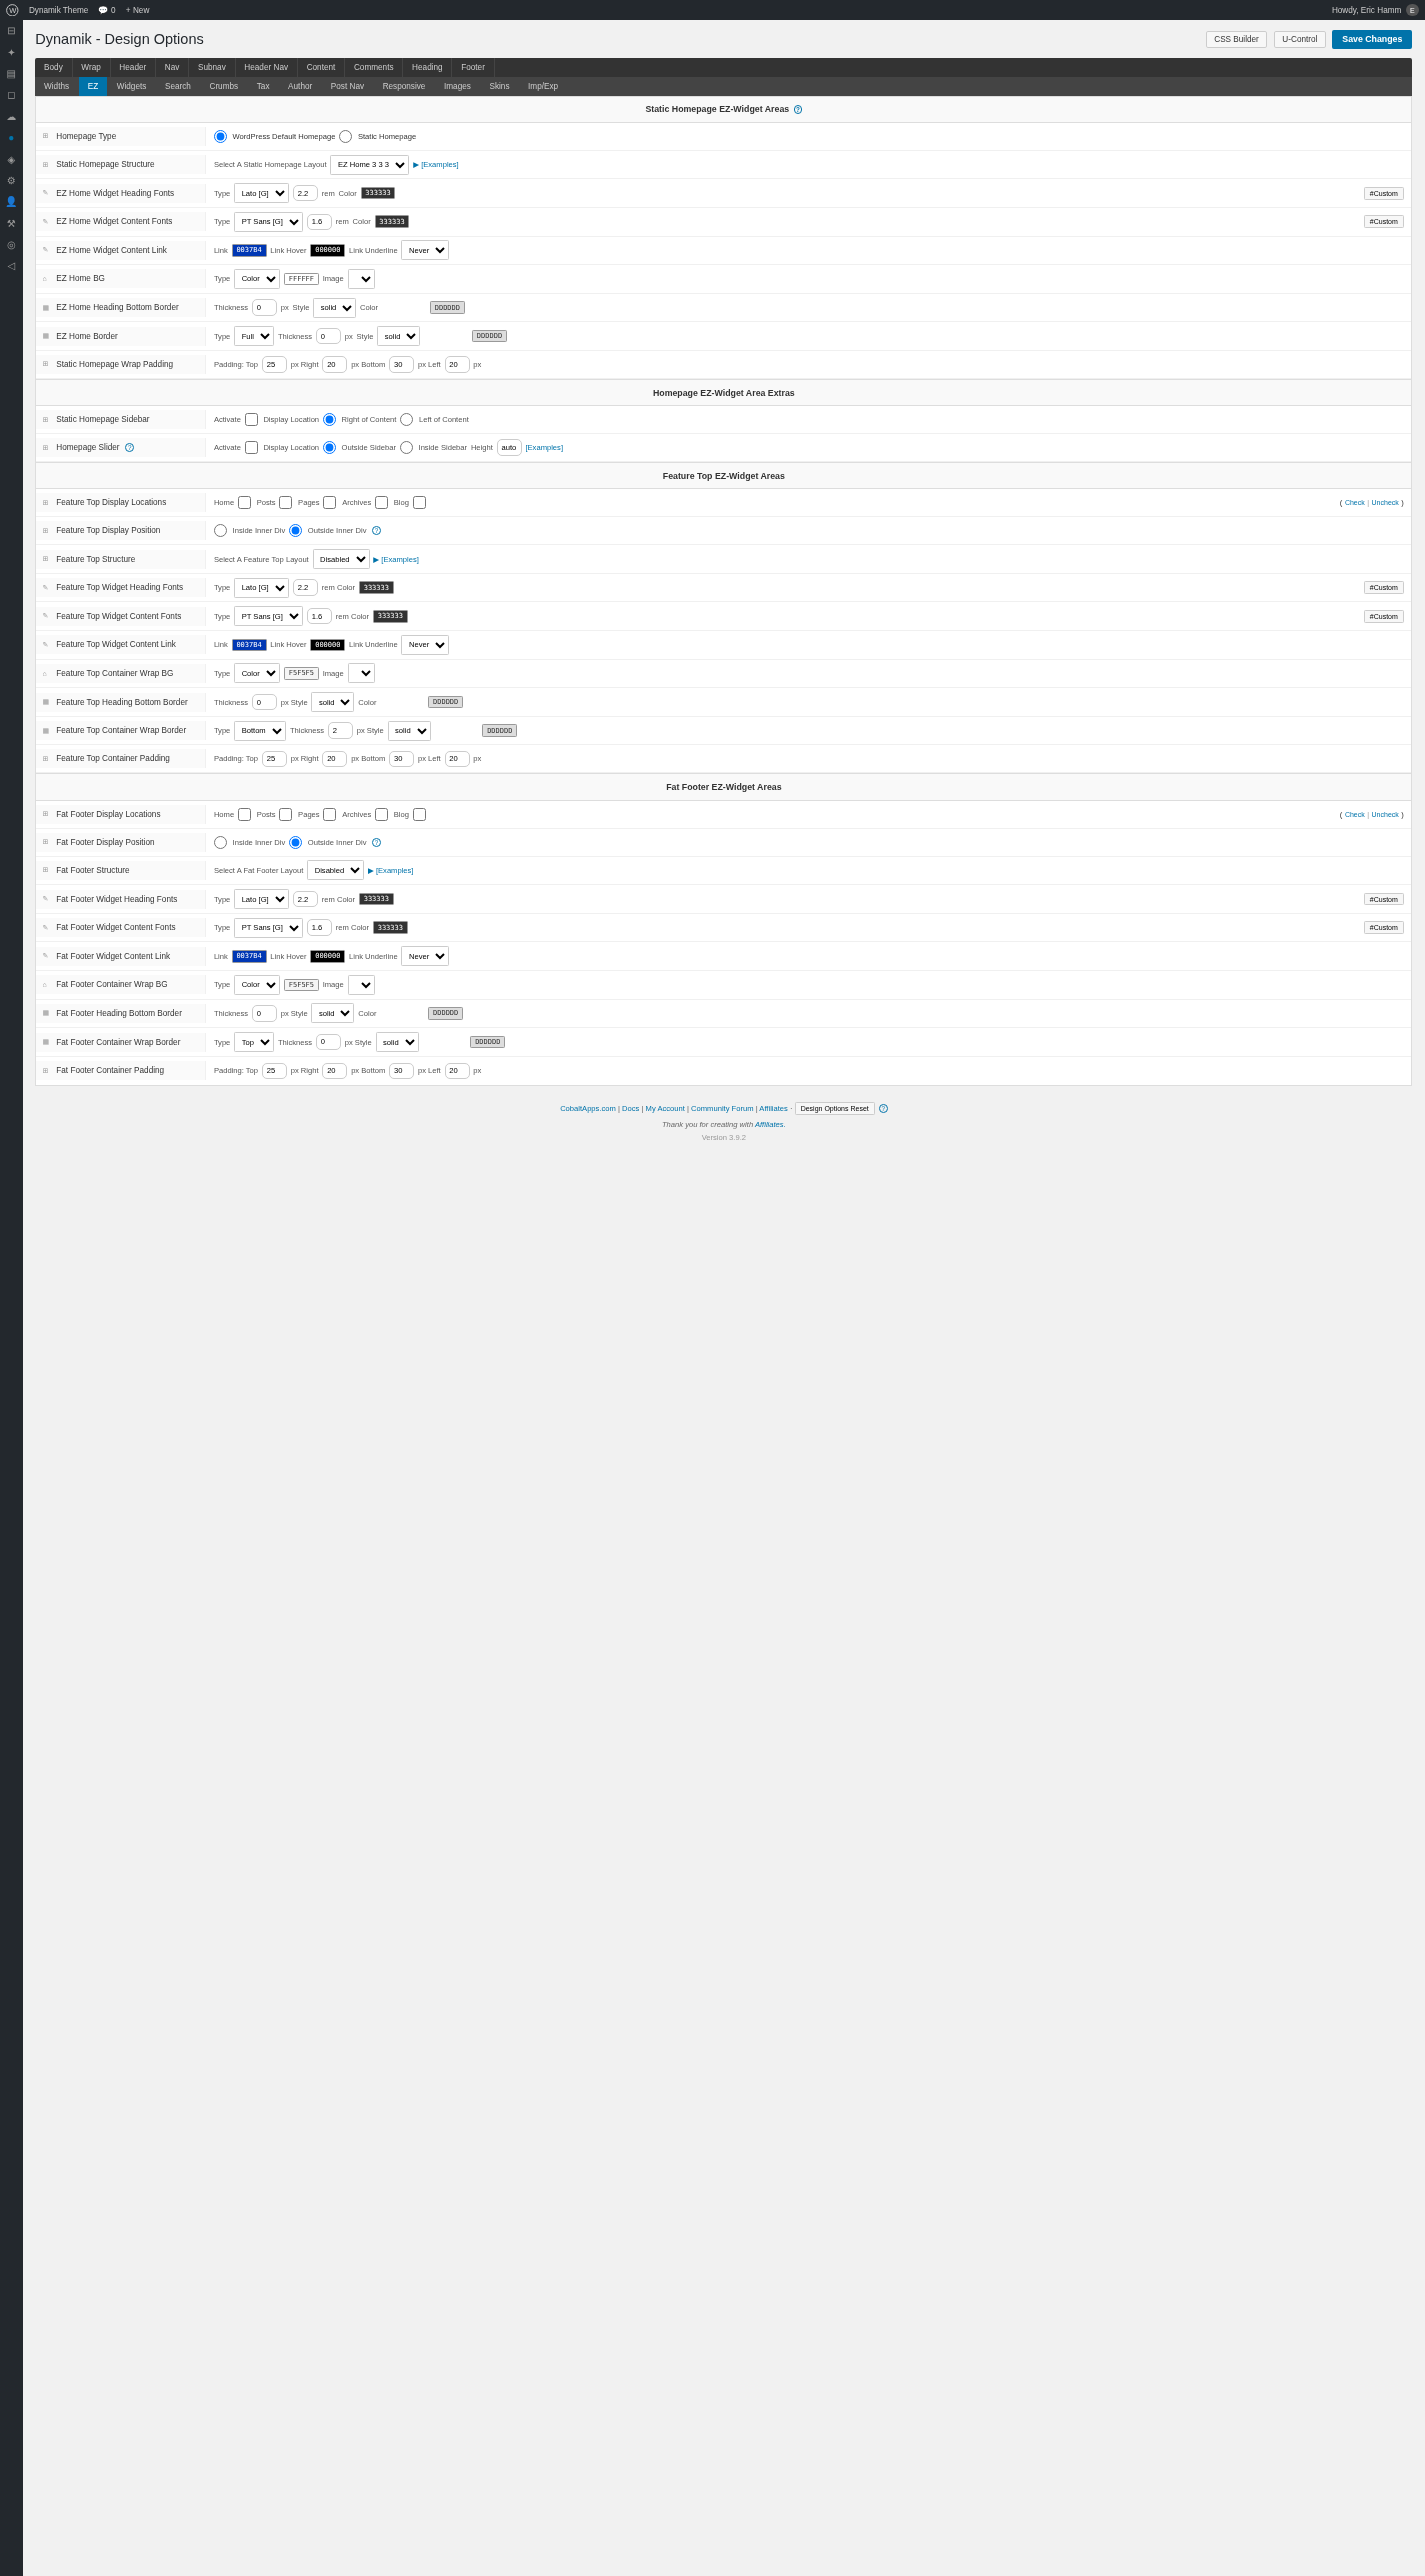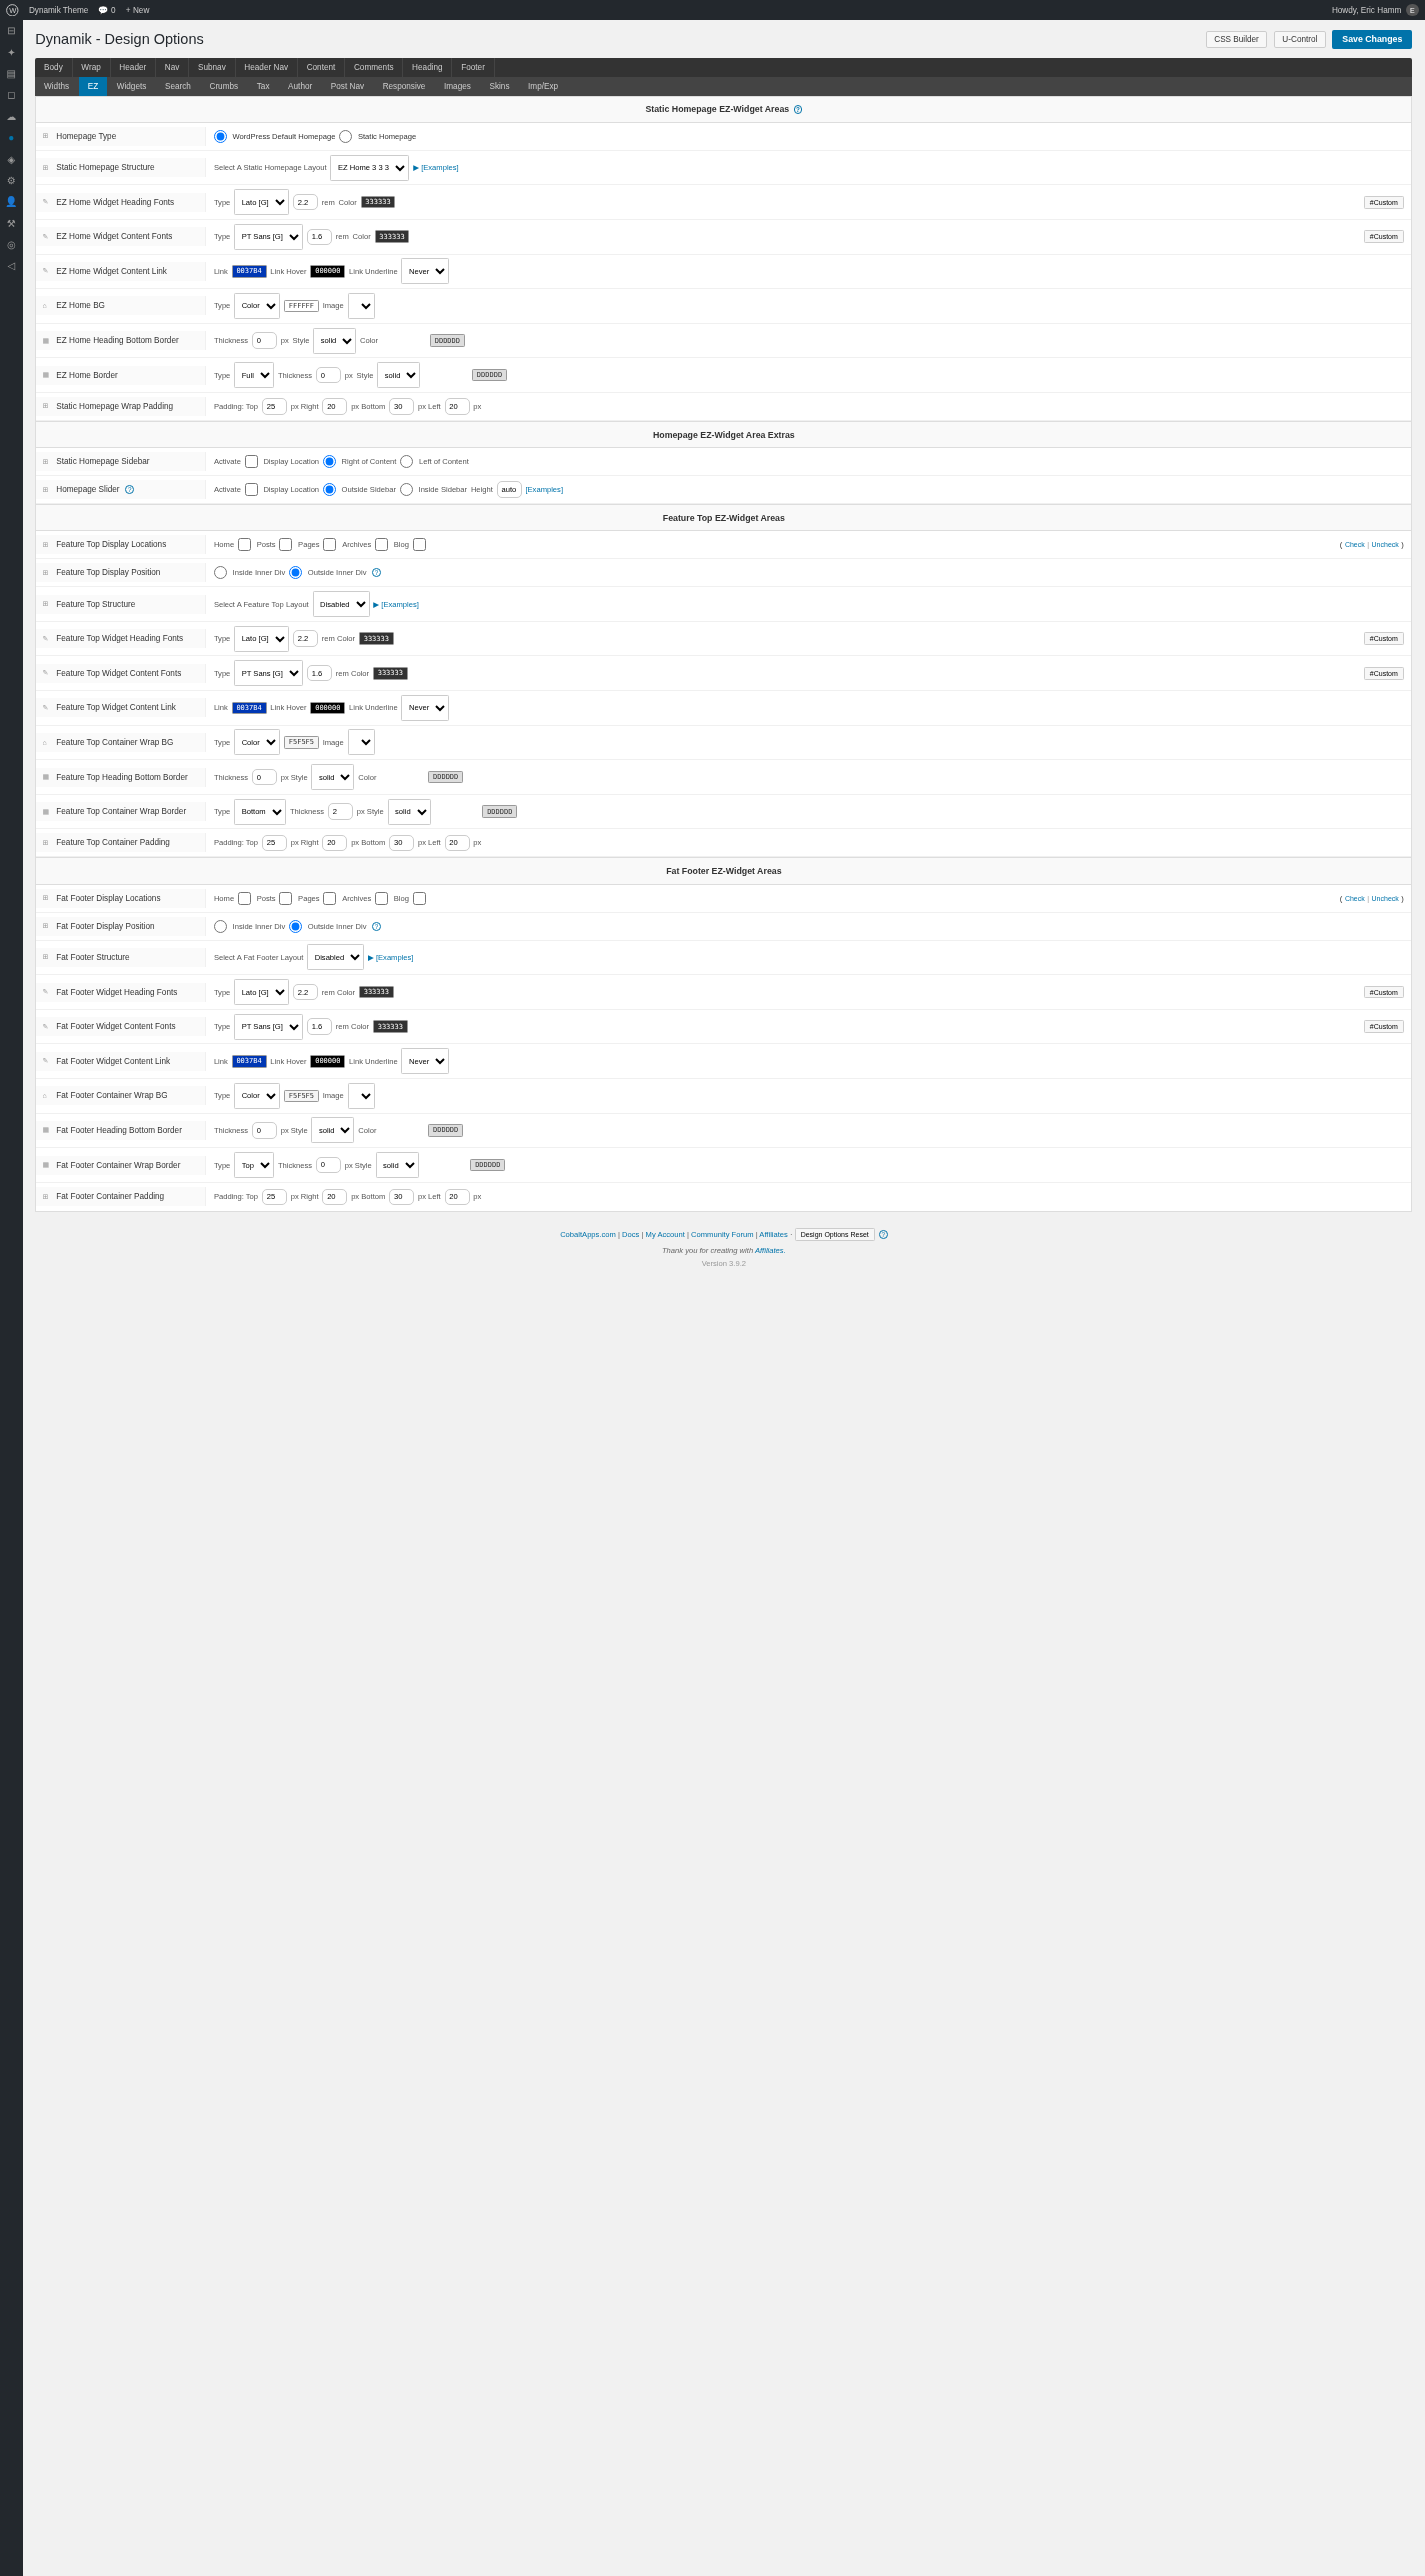--- a/index.html
+++ b/index.html
@@ -169,21 +169,21 @@
       background: #fff;
       height: 16.4px;
     }
     .ctrl-input-sm { width: 25px; }
     .ctrl-select {
       border: 0.6px solid #ccc;
       padding: 1.3px 2.5px;
       font-size: 7.6px;
       border-radius: 1.3px;
       background: #fff;
-      height: 26px;
+      height: 20px;
     }
     .ctrl-label { color: #555; font-size: 7.6px; }
     .ctrl-btn-custom {
       padding: 1.9px 5px;
       font-size: 7px;
       border: 0.6px solid #ccc;
       background: #f7f7f7;
       cursor: pointer;
       border-radius: 1.3px;
       margin-left: auto;

